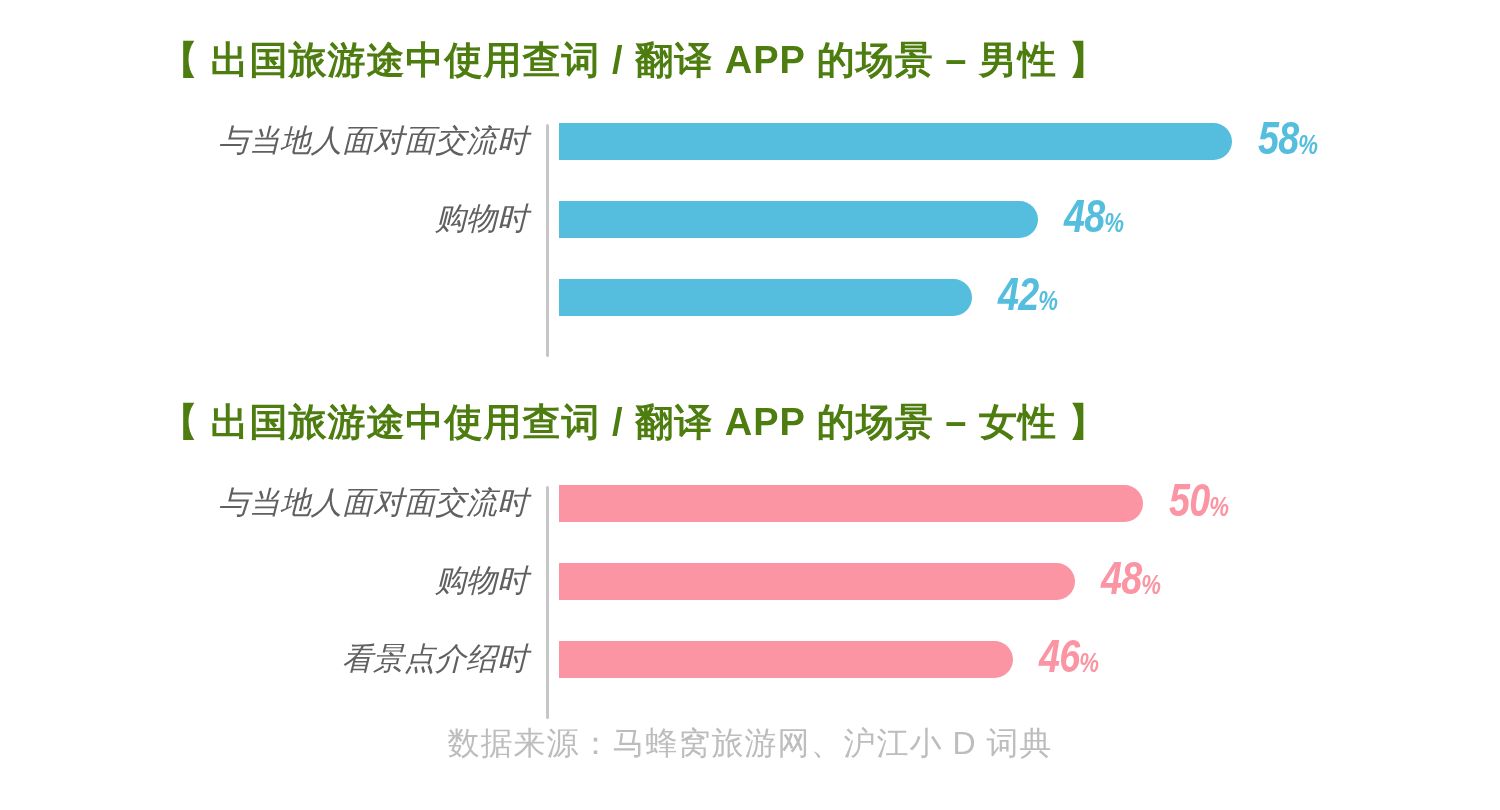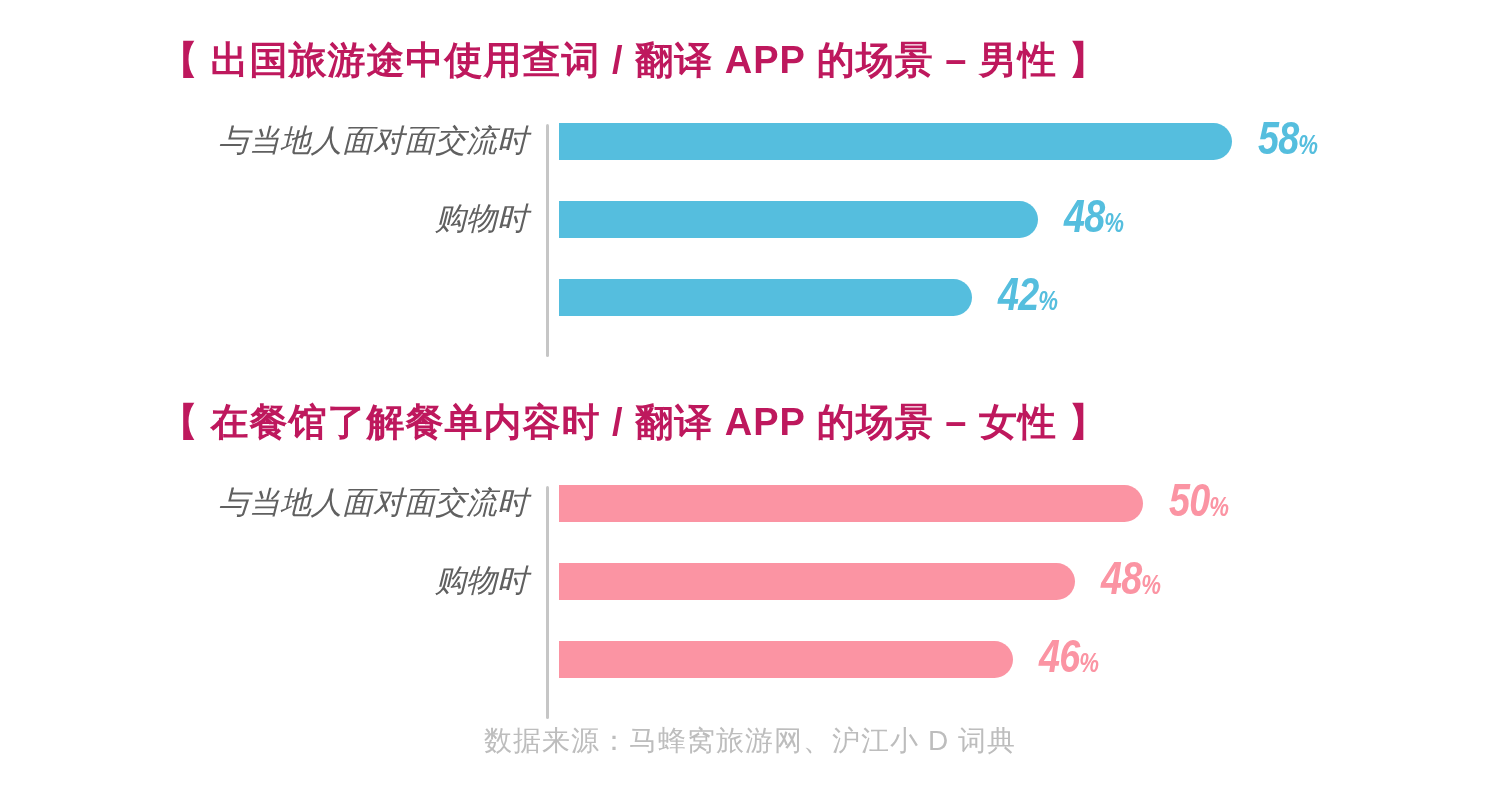--- a/index.html
+++ b/index.html
@@ -30,21 +30,21 @@
   }
   #section-male  { top: 34px; }
   #section-female { top: 396px; }
 
   .section-title {
     position: absolute;
     left: 160px;
     top: 0;
     font-size: 38px;
     font-weight: bold;
-    color: #be185d;
+    color: #4d7c0f;
     letter-spacing: 1px;
     white-space: nowrap;
     line-height: 52px;
     font-family: "Liberation Sans", "DejaVu Sans", sans-serif;
   }
 
   
   .chart {
     position: absolute;
     left: 0;
@@ -118,21 +118,21 @@
     letter-spacing: 0;
   }
 
   
   .source-note {
     position: absolute;
     left: 0;
     top: 722px;
     width: 1500px;
     text-align: center;
-    font-size: 28px;
+    font-size: 32px;
     color: #bdbdbd;
     letter-spacing: 1px;
     font-family: "Liberation Sans", "DejaVu Sans", sans-serif;
   }
 </style>
 </head>
 <body>
 
 <div class="infographic">
 
@@ -161,21 +161,21 @@
       <div class="row row-2">
         <div class="bar-track">
           <div class="bar" style="width: 413px; background: rgb(85, 190, 222);"></div>
         </div>
         <div class="bar-value" style="left: 998px; color: rgb(85, 190, 222);"><span>42</span><span class="pct">%</span></div>
       </div>
     </div>
   </div>
 
   <div class="section" id="section-female">
-    <div class="section-title">【 在餐馆了解餐单内容时 / 翻译 APP 的场景 – 女性 】</div>
+    <div class="section-title">【 出国旅游途中使用查词 / 翻译 APP 的场景 – 女性 】</div>
 
     <div class="chart">
       <div class="axis-line"></div>
 
       <div class="row row-0">
         <div class="row-label">与当地人面对面交流时</div>
         <div class="bar-track">
           <div class="bar" style="width: 584px; background: rgb(251, 148, 163);"></div>
         </div>
         <div class="bar-value" style="left: 1169px; color: rgb(251, 148, 163);"><span>50</span><span class="pct">%</span></div>
@@ -183,20 +183,21 @@
 
       <div class="row row-1">
         <div class="row-label">购物时</div>
         <div class="bar-track">
           <div class="bar" style="width: 516px; background: rgb(251, 148, 163);"></div>
         </div>
         <div class="bar-value" style="left: 1101px; color: rgb(251, 148, 163);"><span>48</span><span class="pct">%</span></div>
       </div>
 
       <div class="row row-2">
+        <div class="row-label">看景点介绍时</div>
         <div class="bar-track">
           <div class="bar" style="width: 454px; background: rgb(251, 148, 163);"></div>
         </div>
         <div class="bar-value" style="left: 1039px; color: rgb(251, 148, 163);"><span>46</span><span class="pct">%</span></div>
       </div>
     </div>
   </div>
 
   <div class="source-note">数据来源：马蜂窝旅游网、沪江小 D 词典</div>
 

